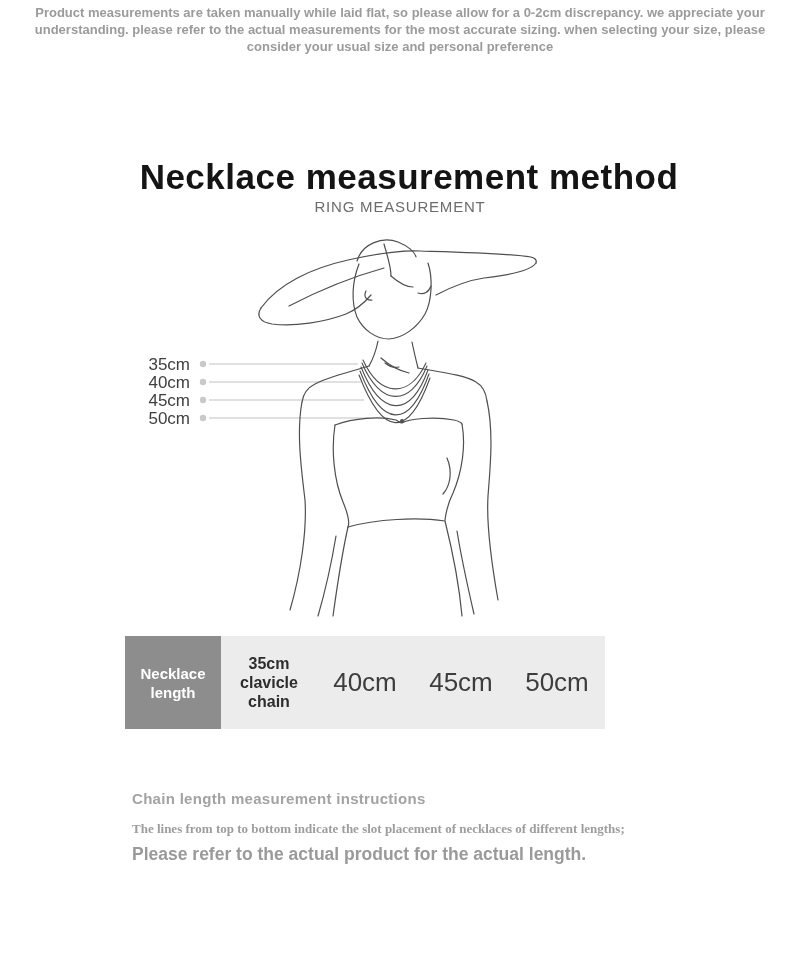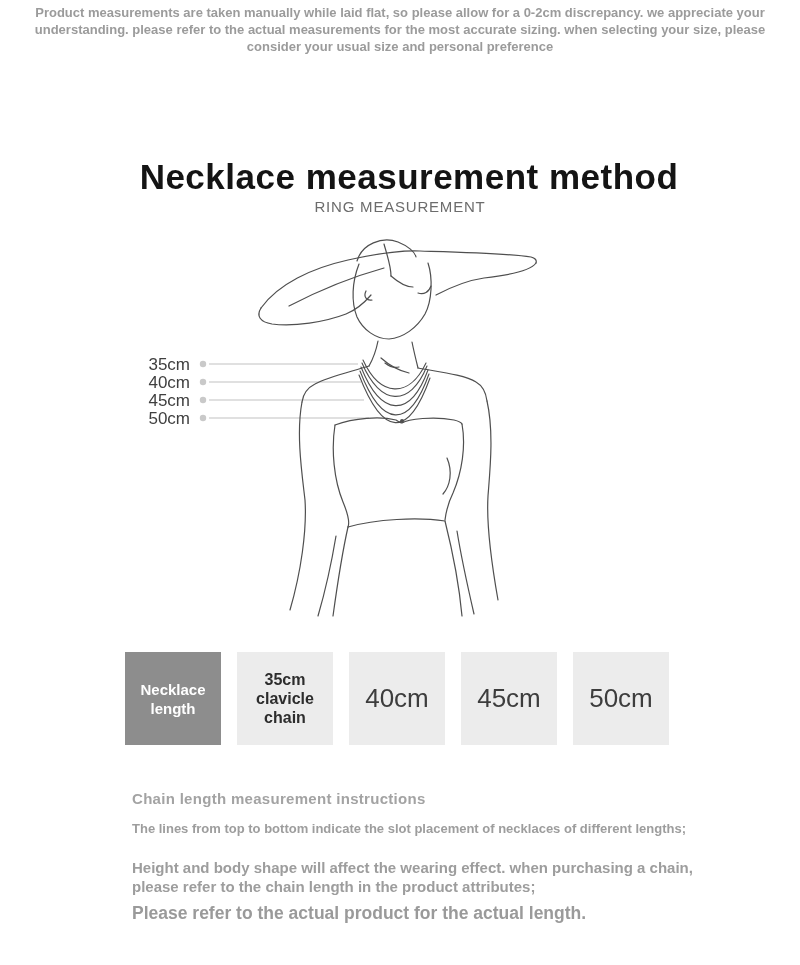--- a/index.html
+++ b/index.html
@@ -19,36 +19,36 @@
     color:#141414; letter-spacing:0.5px;
   }
   .subtitle {
     position:absolute; top:198px; left:0; width:100%;
     text-align:center; font-size:15px; color:#6c6c6c; letter-spacing:0.8px;
   }
   .figure-area { position:absolute; top:230px; left:140px; width:430px; height:400px; }
   .figure-area svg { display:block; width:430px; height:400px; }
   .len-label { font-family:"Liberation Sans", sans-serif; font-size:17px; fill:#3f3f3f; }
 
-  .boxes { position:absolute; top:652px; left:125px; display:flex; gap:16px; }
+  .boxes { position:absolute; top:636px; left:125px; display:flex; }
   .box {
     width:96px; height:93px; display:flex; align-items:center; justify-content:center;
     text-align:center;
   }
   .box.dark  { background:#8d8d8d; color:#ffffff; font-weight:bold; font-size:15px; }
   .box.light { background:#ececec; color:#2d2d2d; }
   .box.small-text { font-weight:bold; font-size:16px; }
   .box.large-text { font-size:26px; color:#3d3d3d; font-weight:normal; }
   .multiline { white-space:pre-line; line-height:19px; }
 
   .instructions { position:absolute; left:132px; top:790px; width:590px; }
   .instructions h2 {
     margin:0; font-size:15px; font-weight:bold; color:#a3a3a3; letter-spacing:0.3px;
   }
-  .note-1 { margin:14px 0 4px; font-size:13px; font-weight:bold; color:#9d9d9d; }
+  .note-1 { margin:14px 0 4px; font-size:13px; font-weight:bold; color:#9d9d9d;font-family:Liberation Serif, serif; }
   .note-2 { margin:22px 0 0; font-size:15px; font-weight:bold; color:#9d9d9d;
             line-height:19px; width:575px; }
   .note-3 { margin:7px 0 0; font-size:17.5px; font-weight:bold; color:#9a9a9a; }
 </style>
 </head>
 <body>
 
 <div class="page">
 
   <p class="disclaimer">Product measurements are taken manually while laid flat, so please allow for a 0-2cm discrepancy. we appreciate your understanding. please refer to the actual measurements for the most accurate sizing. when selecting your size, please consider your usual size and personal preference</p>
@@ -152,17 +152,16 @@
       <span>45cm</span>
     </div>
     <div class="box light large-text">
       <span>50cm</span>
     </div>
   </div>
 
   <div class="instructions">
     <h2>Chain length measurement instructions</h2>
     <p class="note-1">The lines from top to bottom indicate the slot placement of necklaces of different lengths;</p>
-    <p class="note-2">Height and body shape will affect the wearing effect. when purchasing a chain, please refer to the chain length in the product attributes;</p>
     <p class="note-3">Please refer to the actual product for the actual length.</p>
   </div>
 
 </div>
 
 </body></html>

